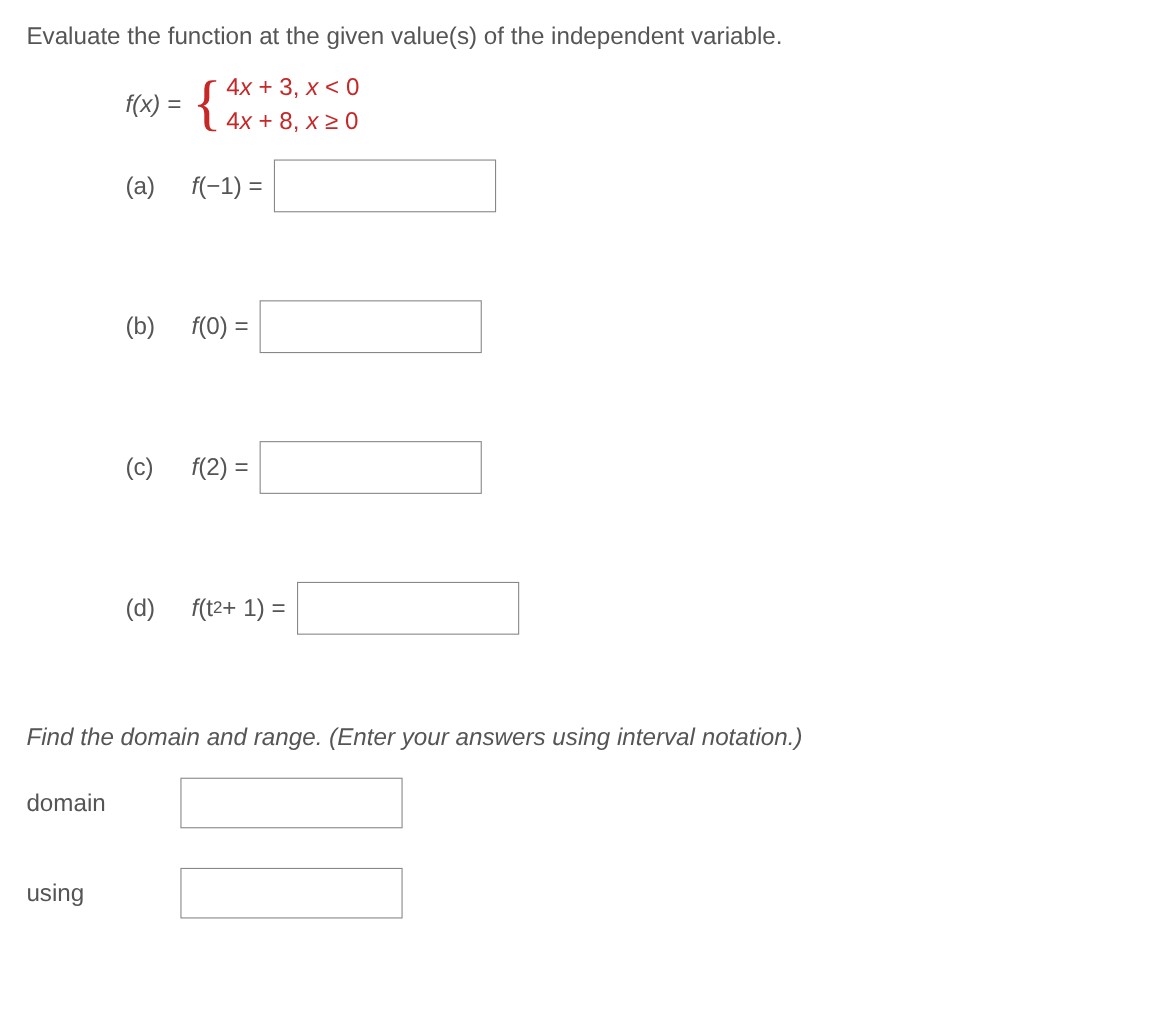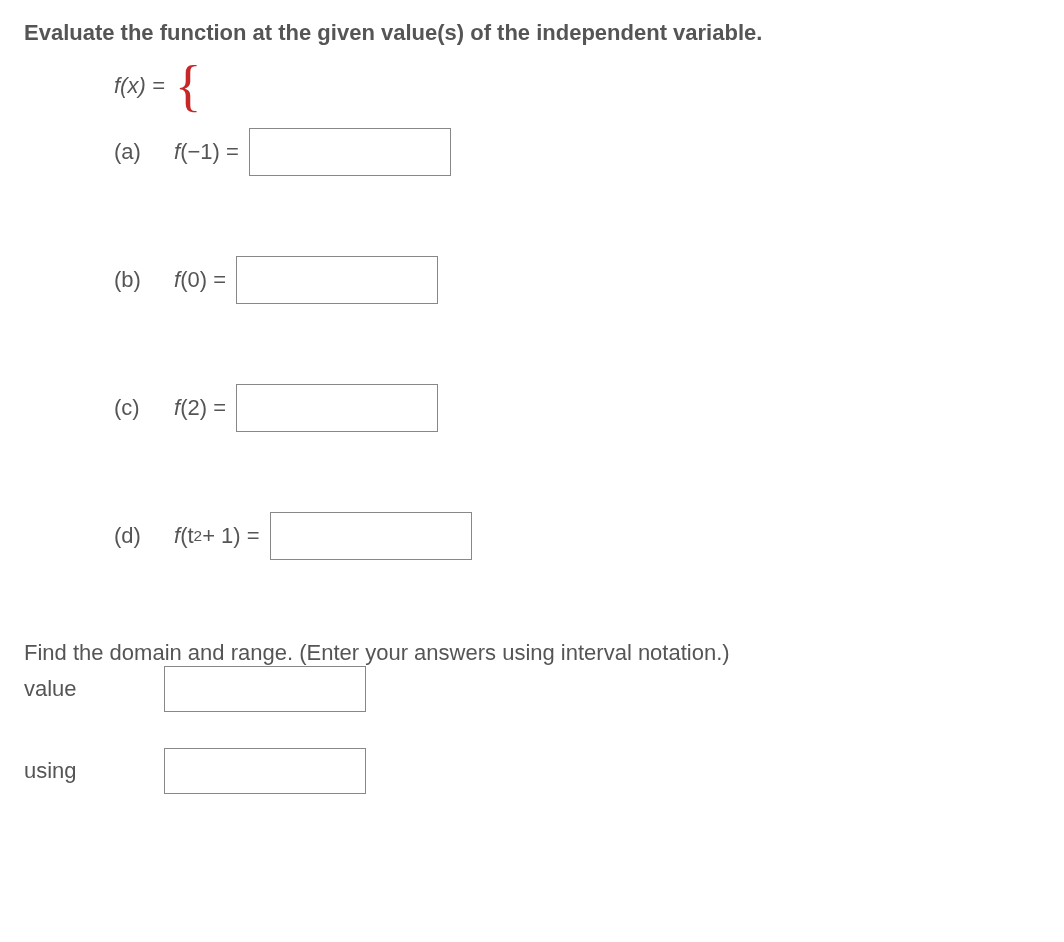--- a/index.html
+++ b/index.html
@@ -5,21 +5,20 @@
     body {
       font-family: Verdana, Geneva, sans-serif;
       font-size: 22px;
       color: #555;
       margin: 0;
       padding: 20px 24px;
       background: white;
     }
     .instruction {
       margin-bottom: 18px;
-      font-weight: bold;
     }
     .function-def {
       margin-left: 90px;
       margin-bottom: 19px;
       display: flex;
       align-items: center;
     }
     .function-def .fx {
       font-style: italic;
       margin-right: 10px;
@@ -69,20 +68,22 @@
     }
     .input-box-sm {
       display: inline-block;
       width: 200px;
       height: 44px;
       border: 1px solid #888;
       background: white;
     }
     .section2 {
       margin-top: 40px;
+      margin-bottom: 24px;
+      font-style: italic;
     }
     .dr-row {
       display: flex;
       align-items: center;
       margin-bottom: 36px;
     }
     .dr-row .dr-label {
       width: 140px;
     }
     sup {
@@ -93,20 +94,30 @@
     }
   </style>
 </head>
 <body>
 
 <div class="instruction">Evaluate the function at the given value(s) of the independent variable.</div>
 
 <div class="function-def">
   <span class="fx">f(x) =</span>
   <span class="brace">{</span>
+  <div class="pieces">
+    <span>
+      <span><span class="normal">4</span>x<span class="normal"> + 3,</span></span>
+      <span>x<span class="normal"> &lt; 0</span></span>
+    </span>
+    <span>
+      <span><span class="normal">4</span>x<span class="normal"> + 8,</span></span>
+      <span>x<span class="normal"> ≥ 0</span></span>
+    </span>
+  </div>
 </div>
 
 <div class="part">
   <span class="label">(a)</span>
   <span class="expr">
     <span>f</span>
       <span class="normal">(−1) =</span>
   </span>
   <span class="input-box"></span>
 </div>
@@ -136,20 +147,20 @@
       <span class="normal">(t</span>
       <sup class="normal">2</sup>
       <span class="normal"> + 1) =</span>
   </span>
   <span class="input-box"></span>
 </div>
 
 <div class="section2">Find the domain and range. (Enter your answers using interval notation.)</div>
 
 <div class="dr-row">
-  <span class="dr-label">value</span>
+  <span class="dr-label">domain</span>
   <span class="input-box-sm"></span>
 </div>
 
 <div class="dr-row">
   <span class="dr-label">using</span>
   <span class="input-box-sm"></span>
 </div>
 
 </body></html>

